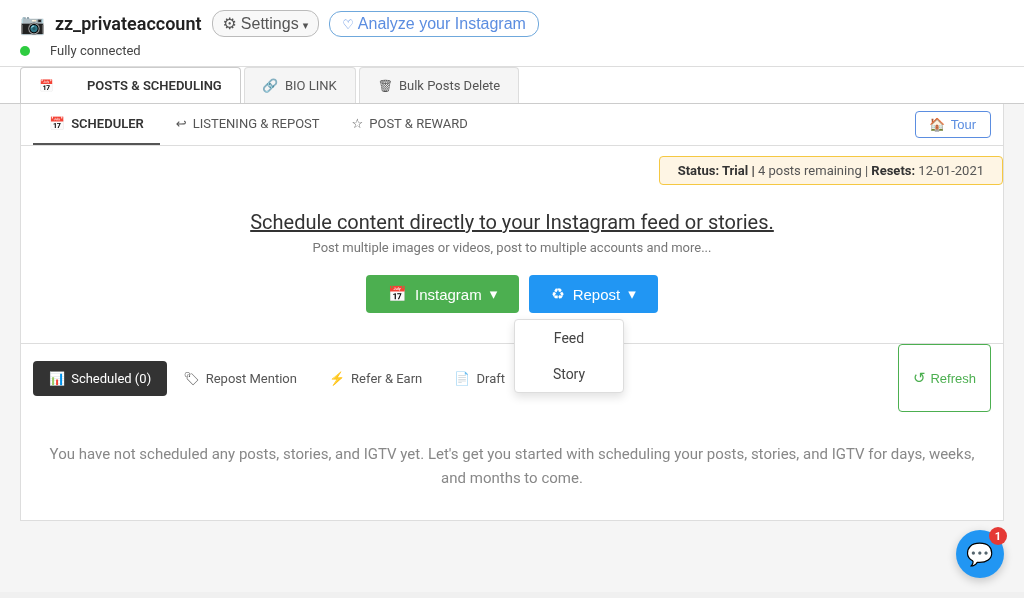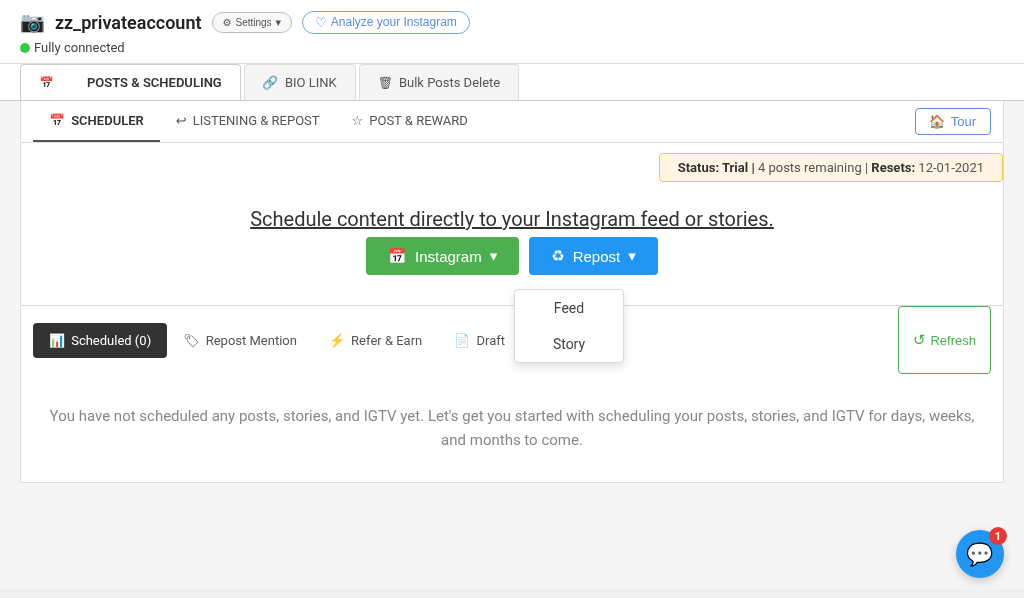--- a/index.html
+++ b/index.html
@@ -29,44 +29,44 @@
       color: #222;
     }
     .instagram-icon {
       font-size: 20px;
       color: #333;
     }
     .settings-btn {
       border: 1px solid #bbb;
       border-radius: 12px;
       padding: 3px 10px;
-      font-size: 10px;
+      font-size: 16px;
       background: #f8f8f8;
       cursor: pointer;
       display: flex;
       align-items: center;
       gap: 4px;
       color: #555;
     }
     .analyze-btn {
       border: 1px solid #6fa8dc;
       border-radius: 12px;
       padding: 3px 12px;
-      font-size: 12px;
+      font-size: 16px;
       background: #fff;
       cursor: pointer;
       color: #5b8de0;
       display: flex;
       align-items: center;
       gap: 4px;
     }
     .status-row {
       display: flex;
       align-items: center;
-      gap: 4px;
+      gap: 20px;
       font-size: 13px;
       color: #444;
     }
     .green-dot {
       width: 10px;
       height: 10px;
       border-radius: 50%;
       background: #2ecc40;
       display: inline-block;
     }
@@ -204,21 +204,21 @@
       border-radius: 4px;
       padding: 10px 22px;
       font-size: 15px;
       cursor: pointer;
       display: flex;
       align-items: center;
       gap: 8px;
     }
     .dropdown-menu {
       position: absolute;
-      top: 52px;
+      top: 44px;
       left: calc(50% + 2px);
       background: #fff;
       border: 1px solid #ddd;
       border-radius: 4px;
       box-shadow: 0 4px 10px rgba(0,0,0,0.12);
       z-index: 100;
       min-width: 110px;
     }
     .dropdown-item {
       padding: 10px 18px;
@@ -376,20 +376,21 @@
         <strong>Status: Trial | </strong>
         <span>4 posts remaining</span>
         <span> | </span>
         <strong>Resets:</strong>
         <span> </span><span>12-01-2021</span>
       </div>
     </div>
 
     <div class="center-content">
       <h2>Schedule content directly to your Instagram feed or stories.</h2>
+      <p>Post multiple images or videos, post to multiple accounts and more...</p>
       <div class="action-btns">
         <button class="schedule-btn">
           <span>📅</span>
           <span>Instagram</span>
           <span>▾</span>
         </button>
         <button class="repost-btn">
           <span>♻</span>
           <span>Repost</span>
           <span>▾</span>

